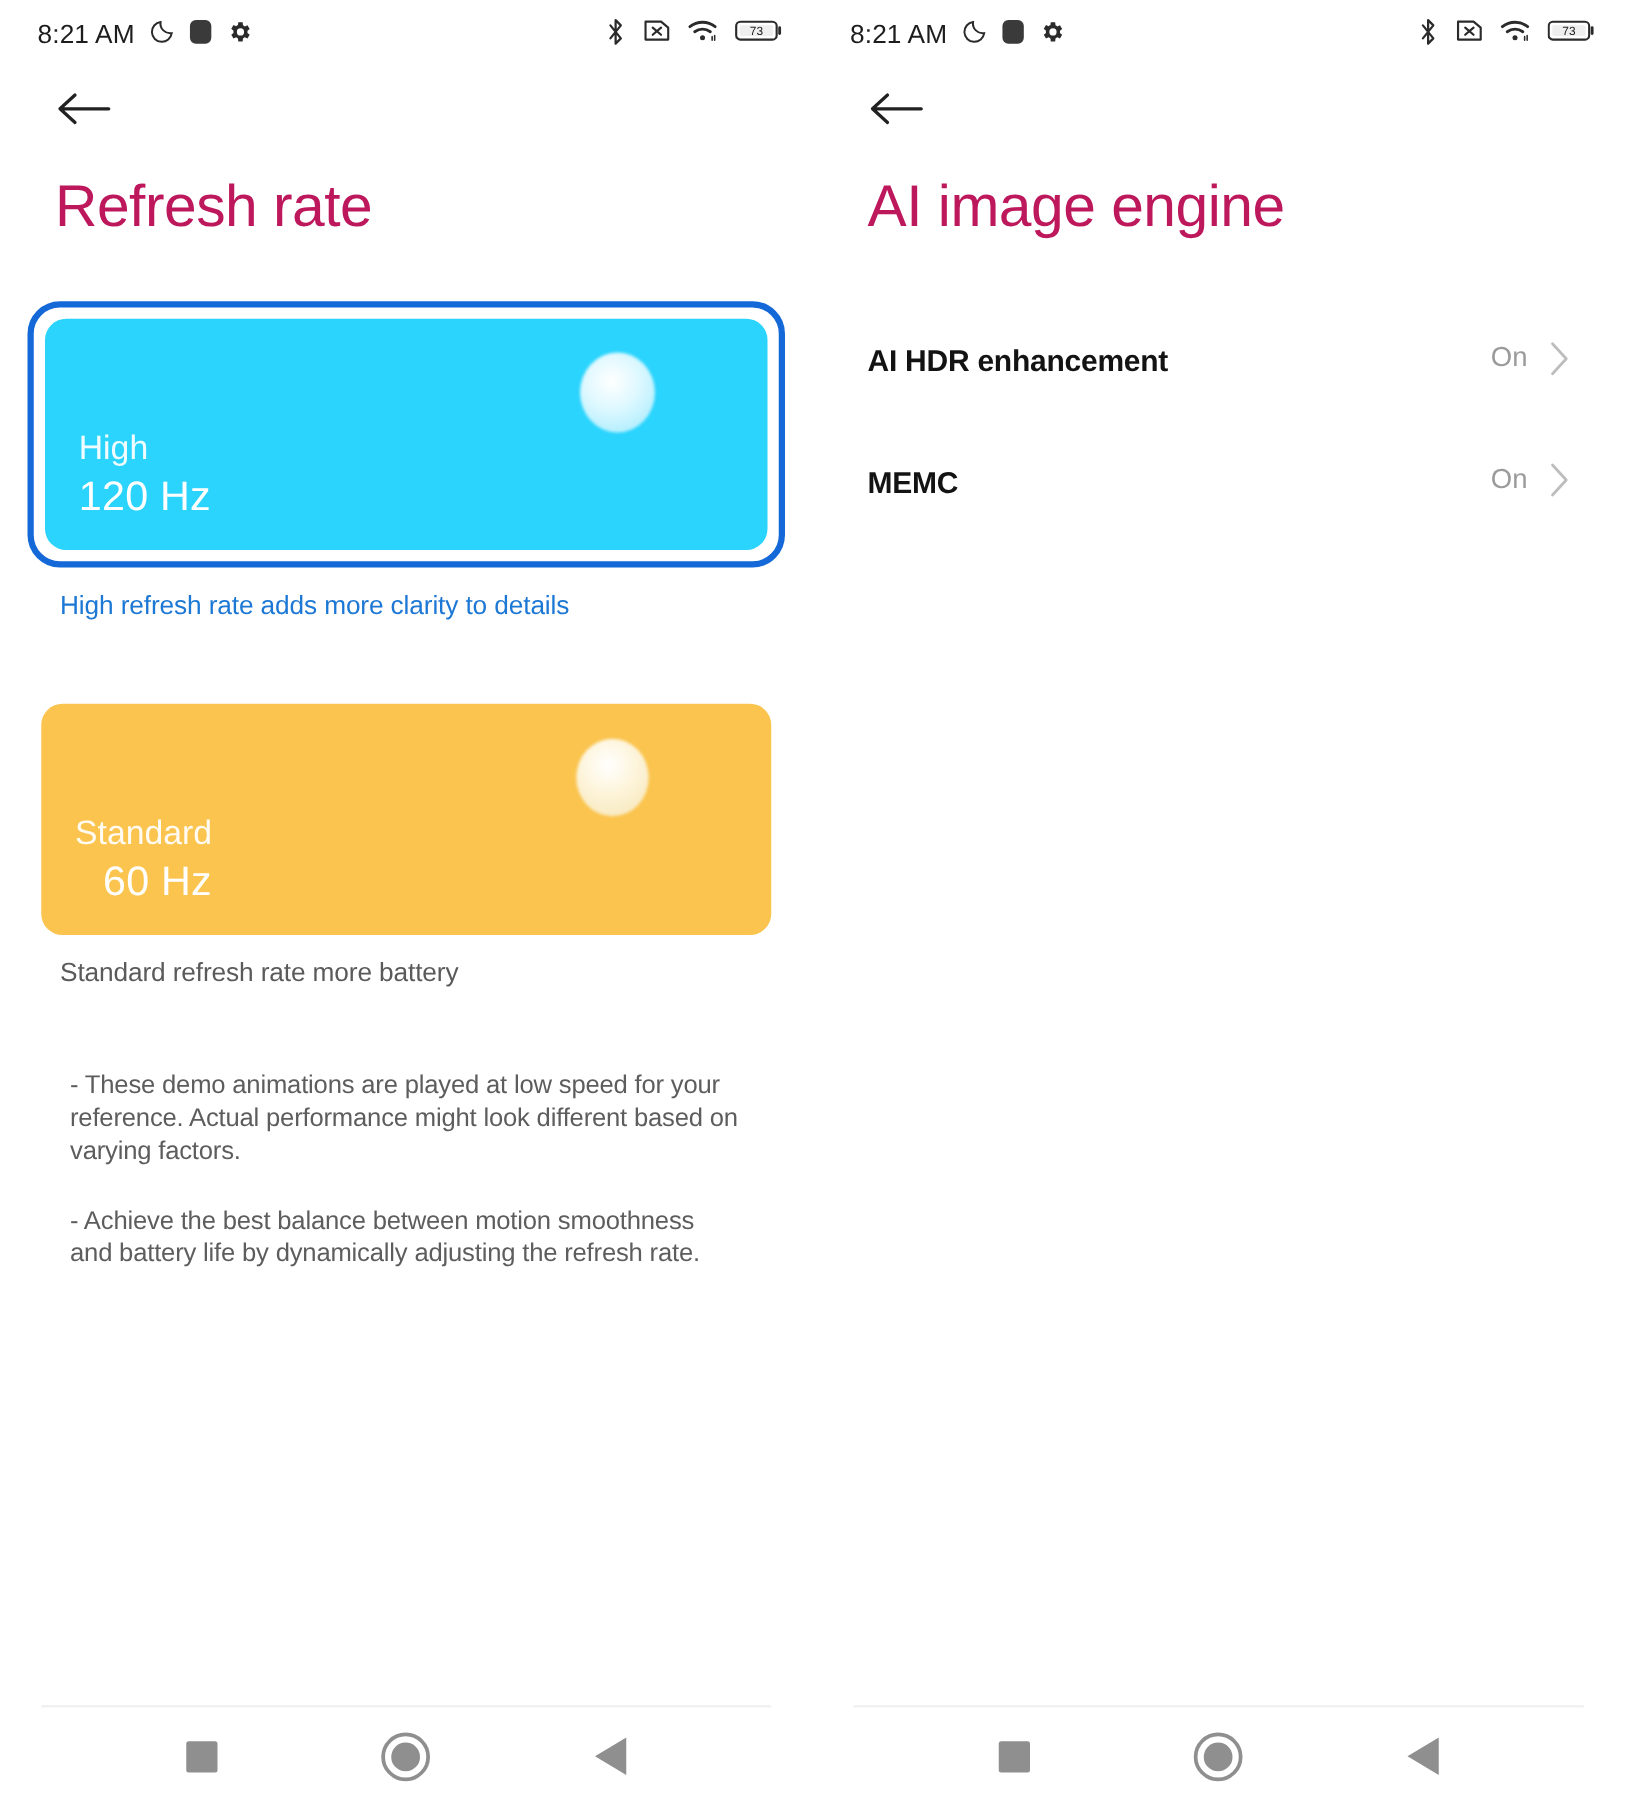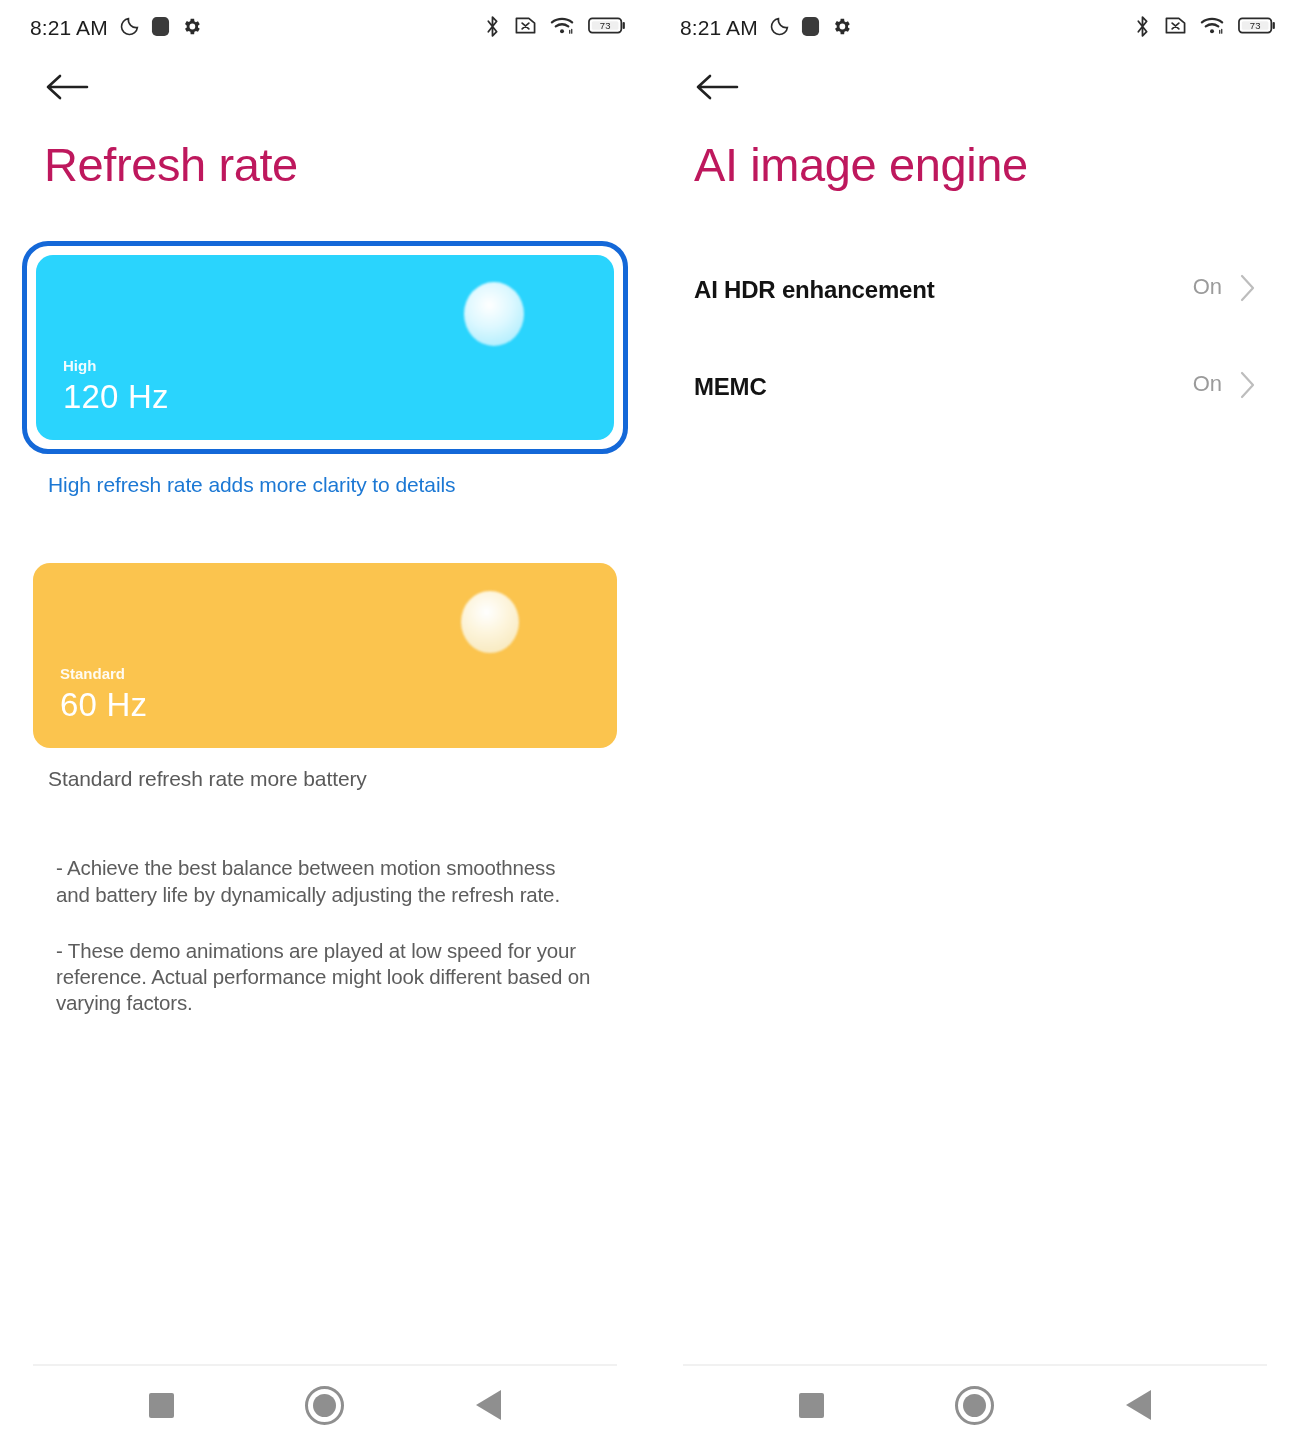--- a/index.html
+++ b/index.html
@@ -54,21 +54,21 @@
     width:60px; height:64px; right:90px; top:27px;
     background:radial-gradient(circle at 42% 36%, #ffffff 0%, #ddf8ff 42%, #bbf0fe 72%, #a6ebfe 100%);
     filter:blur(1.2px);
   }
   .card.std .orb {
     width:58px; height:62px; right:98px; top:28px;
     background:radial-gradient(circle at 44% 34%, #ffffff 0%, #fdf5dd 40%, #f9ecc6 72%, #f7e7b9 100%);
     filter:blur(1.2px);
   }
   .card-txt { position:absolute; left:27px; bottom:22px; }
-  .card-label { font-size:15px; color:rgba(255,255,255,.93); line-height:1.35; font-weight:700; }
+  .card-label { font-size:27px; color:rgba(255,255,255,.93); line-height:1.35; font-weight:400; }
   .card-value { font-size:33px; color:#ffffff; font-weight:400; line-height:1.28; letter-spacing:.2px;text-align:right; }
 
   .caption {
     font-size:21px; padding-left:48px; margin-top:19px; letter-spacing:-.1px;
   }
   .caption.link { color:#1c78d4; }
   .caption.muted { color:#5a5a5a; }
 
   .spacer-cards { height:66px; }
 
@@ -200,22 +200,22 @@
           <div class="card-txt">
             <div class="card-label">Standard</div>
             <div class="card-value">60 Hz</div>
           </div>
         </div>
       </div>
       <div class="caption muted">Standard refresh rate more battery</div>
     </div>
 
     <div class="notes">
+      <div class="note">- These demo animations are played at low speed for your reference. Actual performance might look different based on varying factors.</div>
       <div class="note">- Achieve the best balance between motion smoothness and battery life by dynamically adjusting the refresh rate.</div>
-      <div class="note">- These demo animations are played at low speed for your reference. Actual performance might look different based on varying factors.</div>
     </div>
 
     <div class="navdivider"></div>
     <div class="navbar">
       <div class="nav-btn">
           <span class="nav-square"></span>
         </div>
       <div class="nav-btn">
           <span class="nav-home">
             <i></i>

